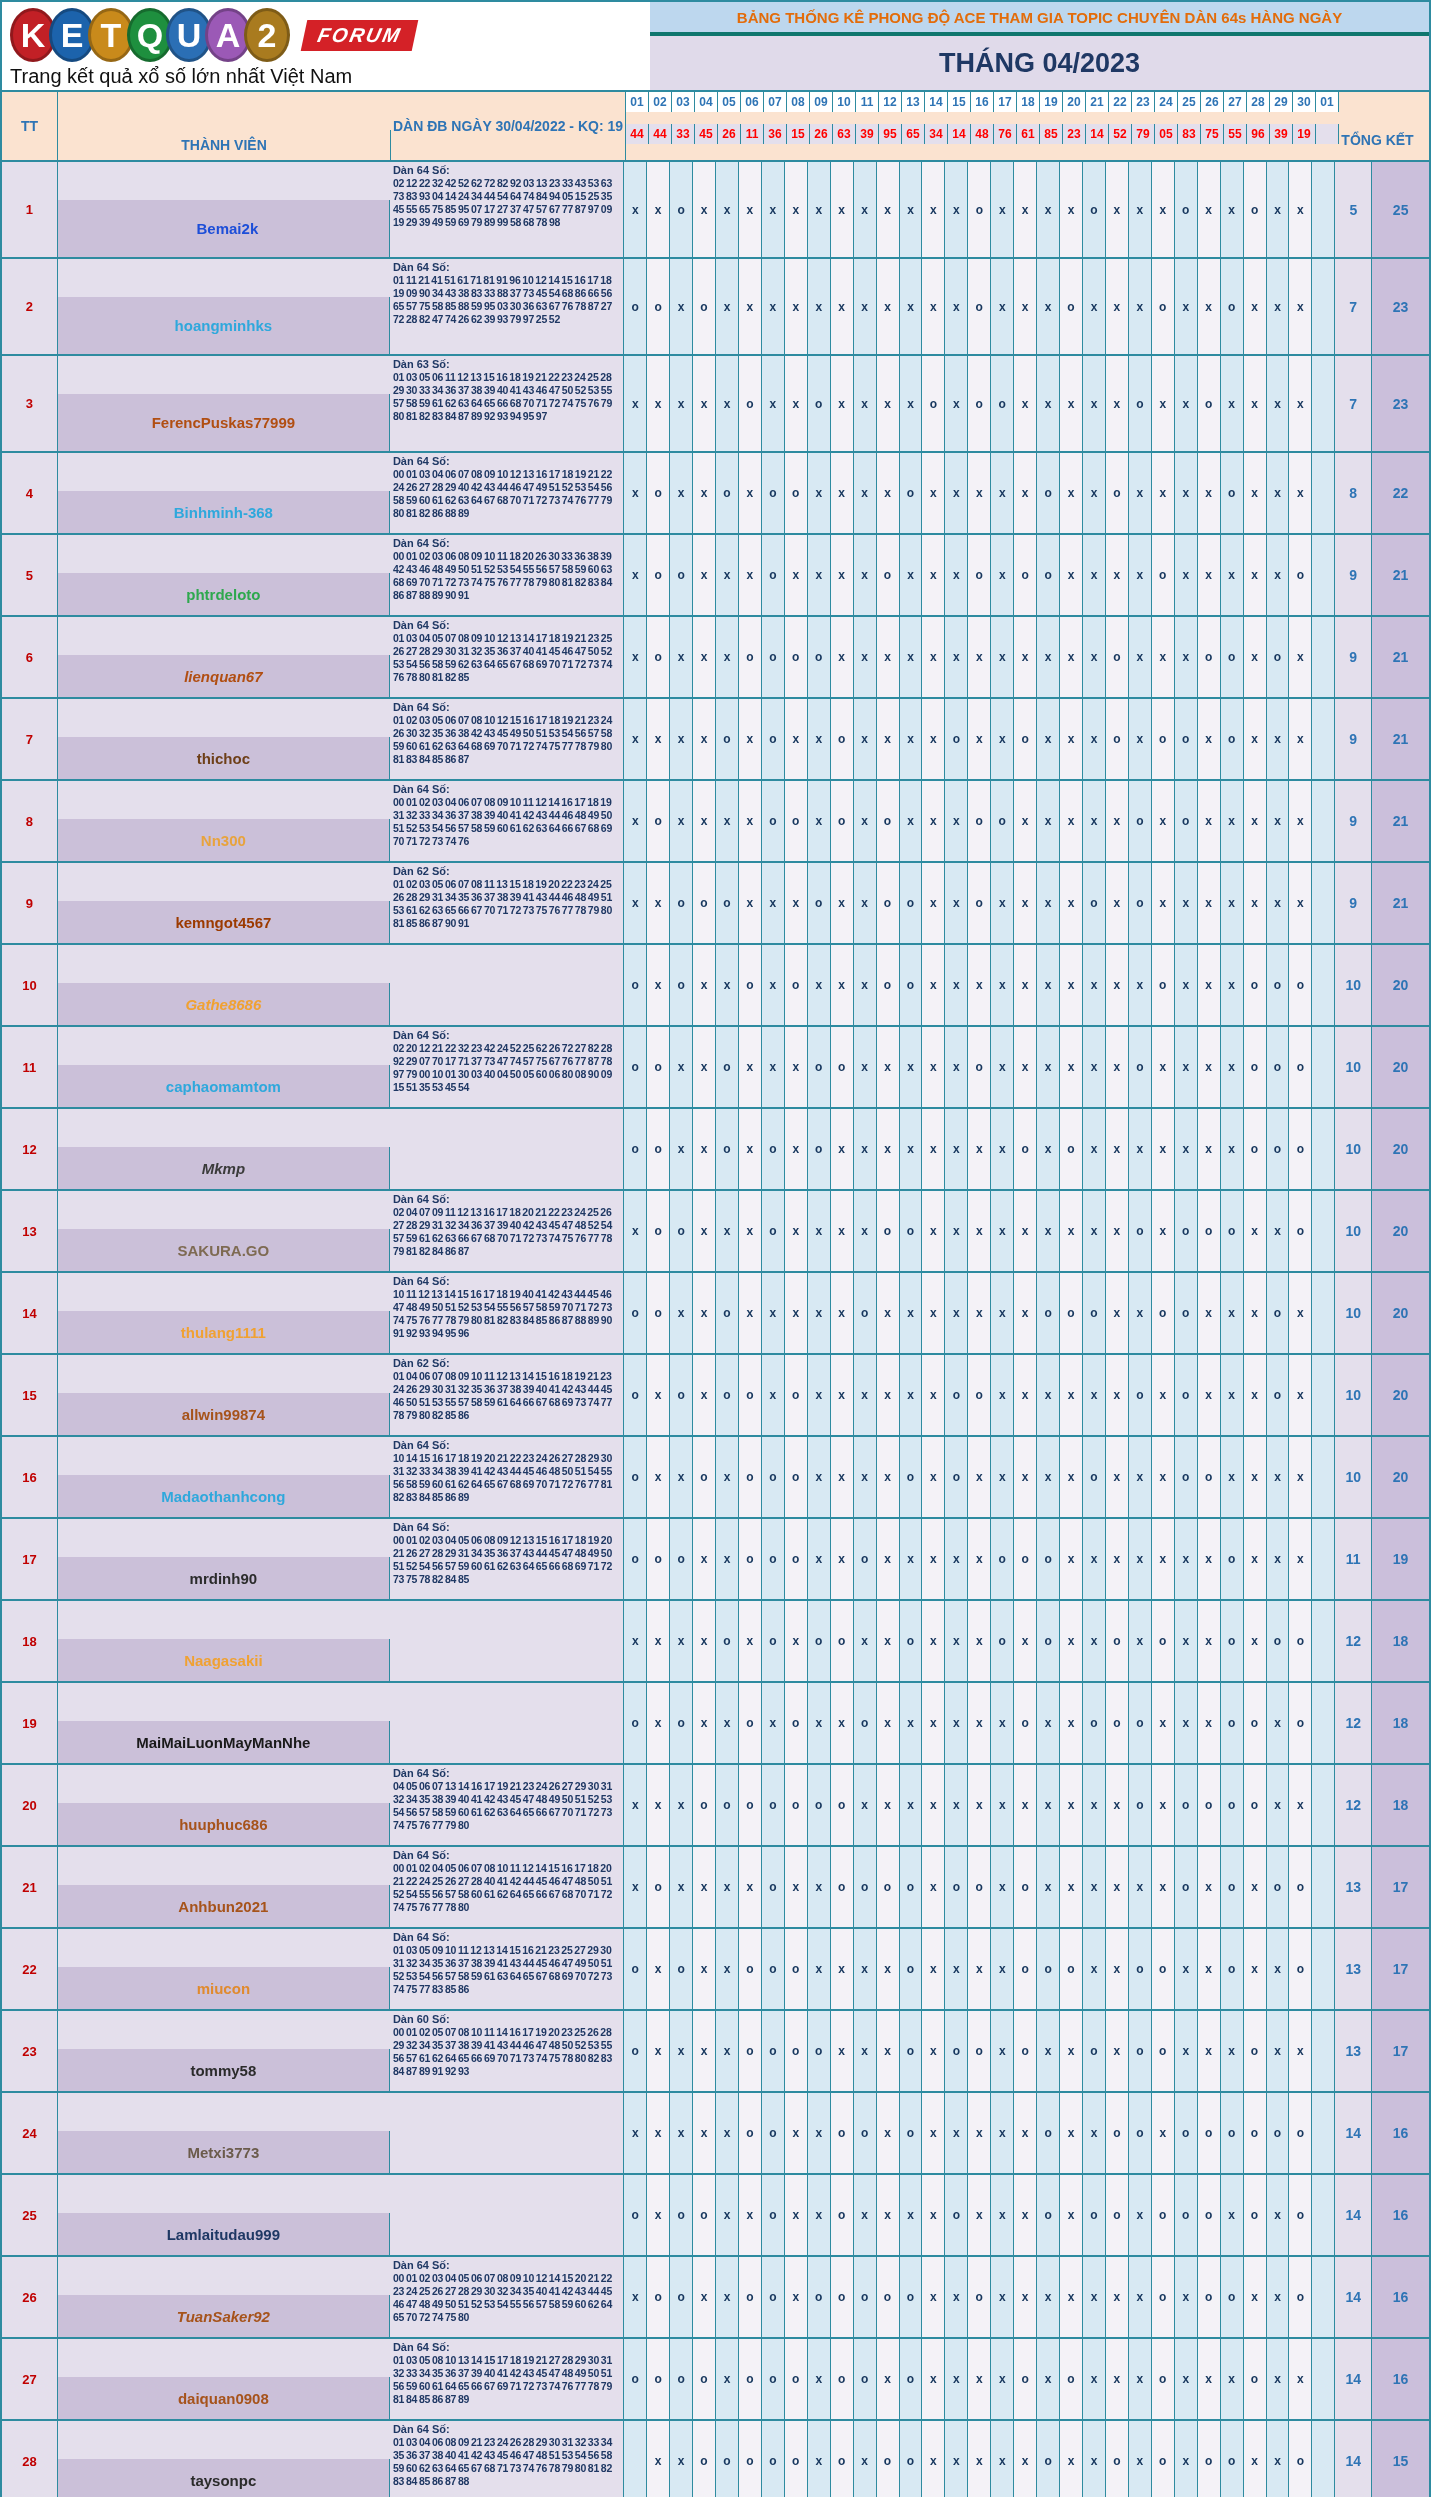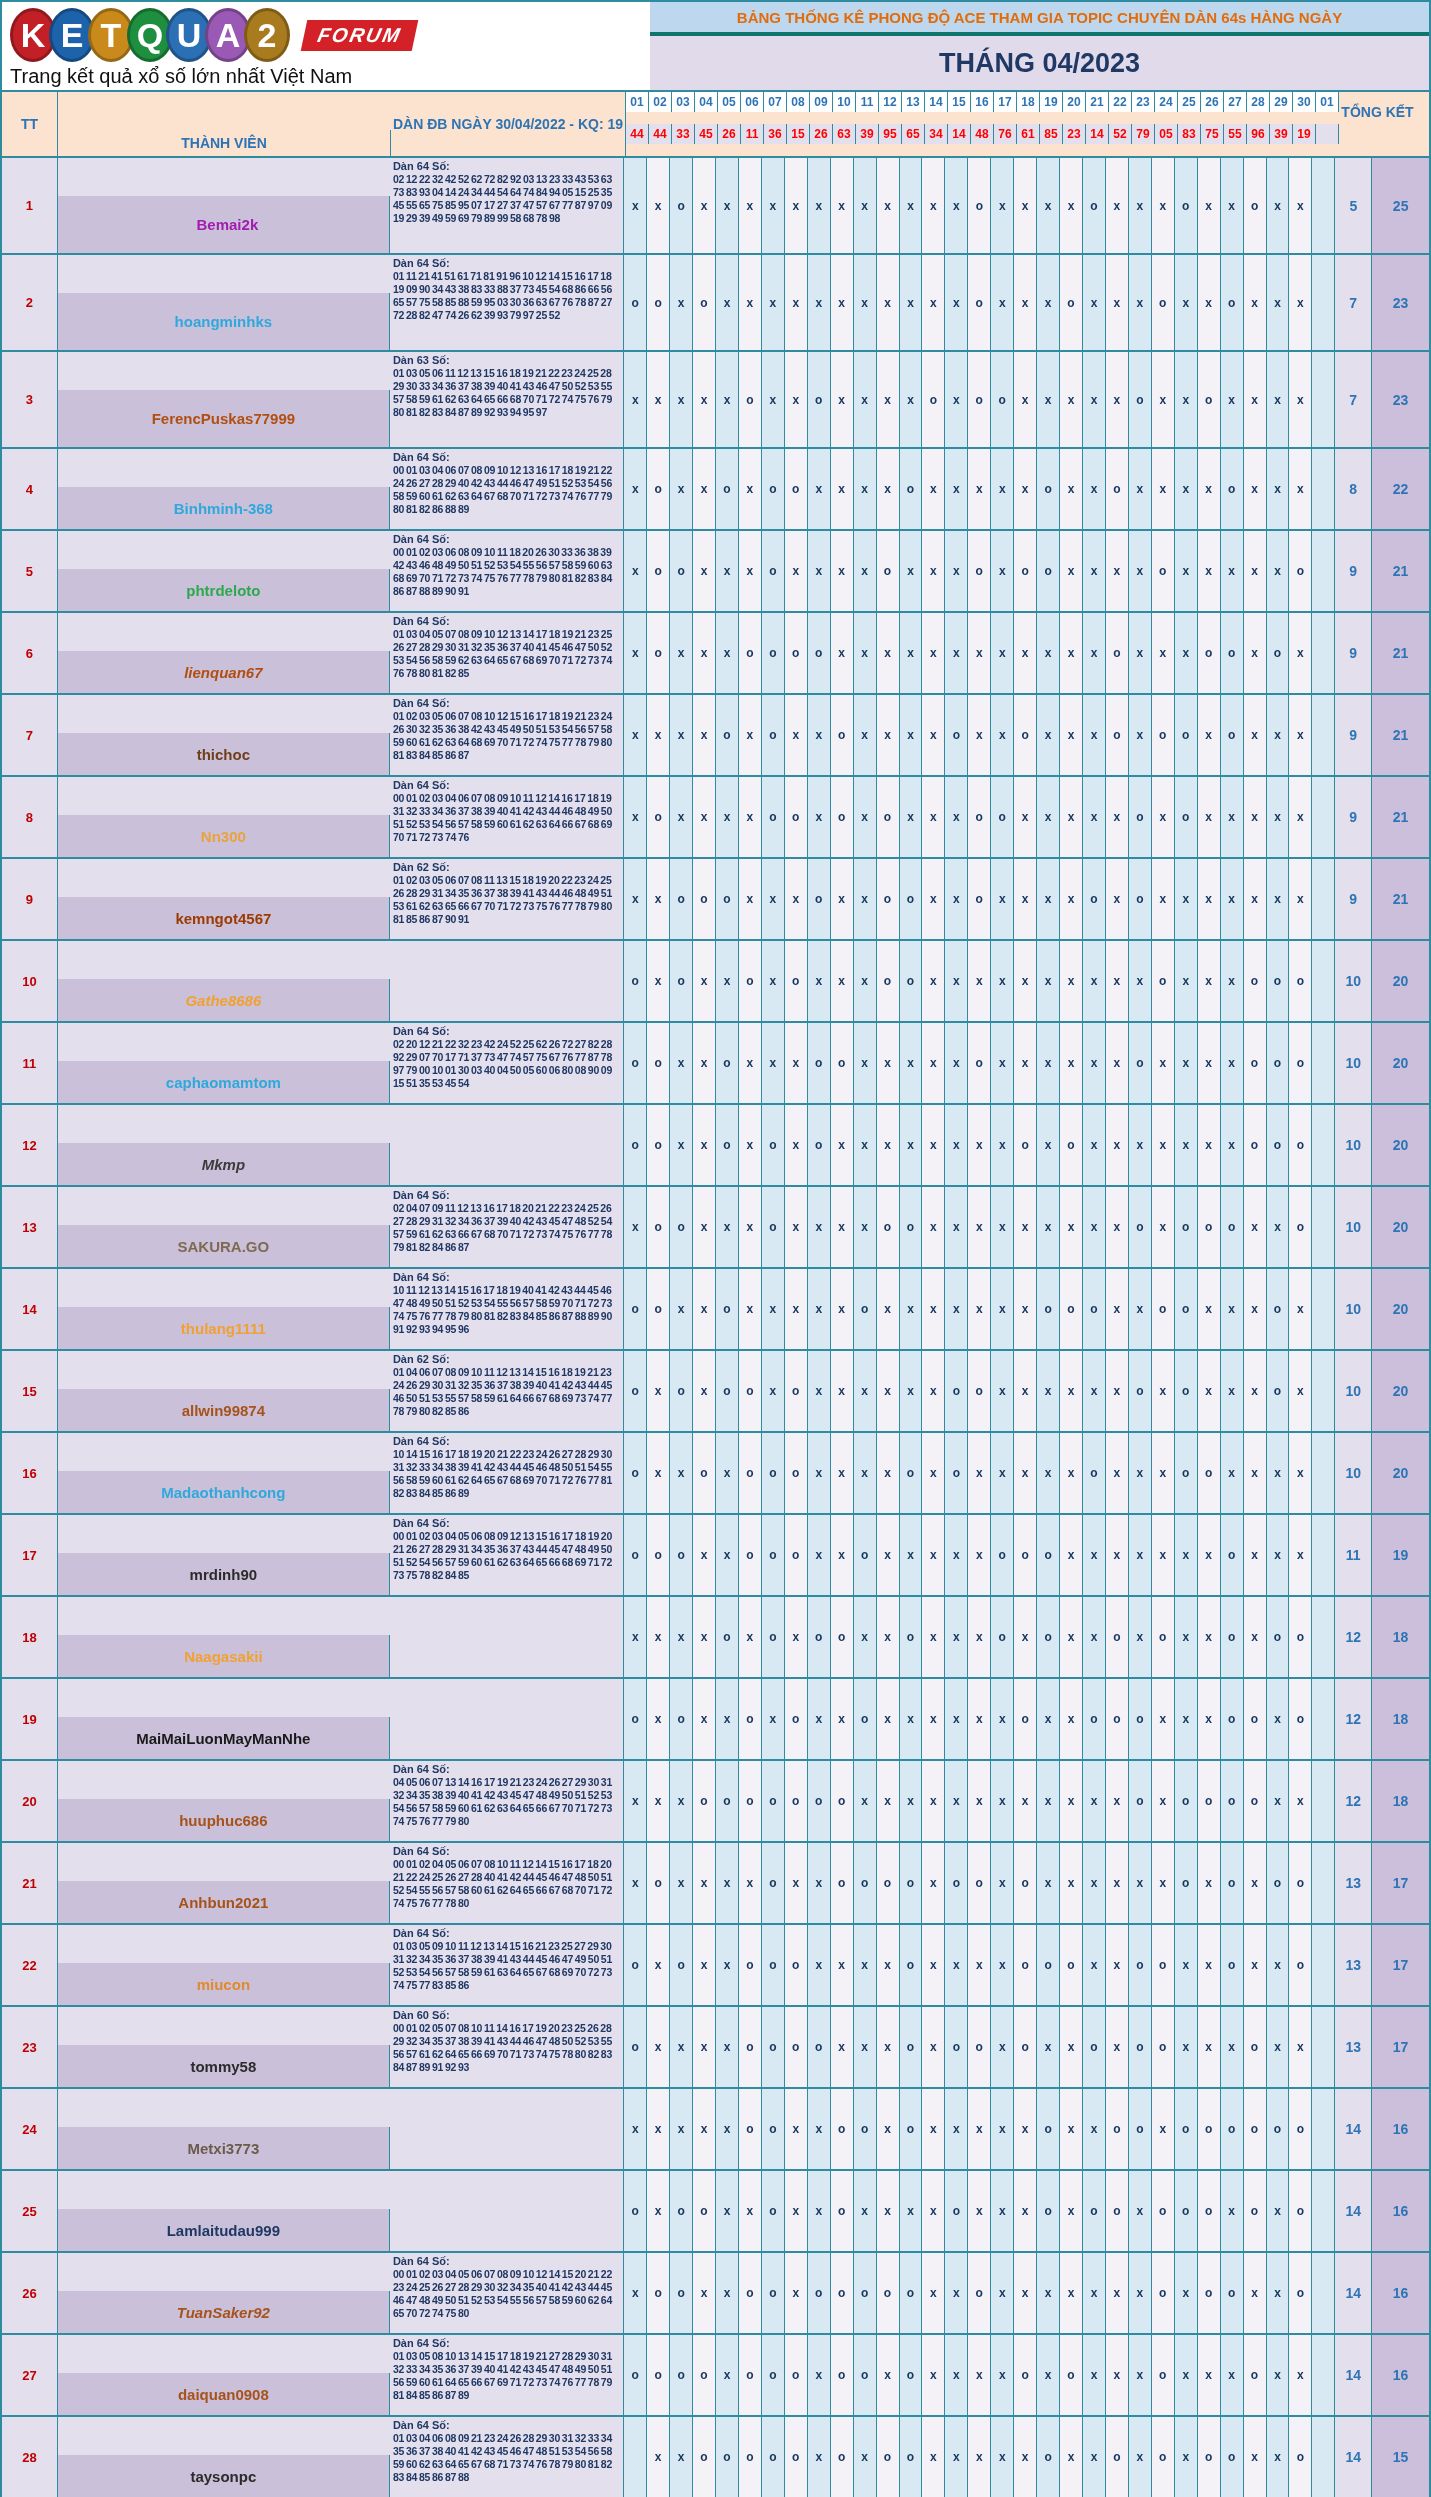--- a/index.html
+++ b/index.html
@@ -137,27 +137,27 @@
           <div class="cell c-mark h-val">05</div>
           <div class="cell c-mark h-val">83</div>
           <div class="cell c-mark h-val">75</div>
           <div class="cell c-mark h-val">55</div>
           <div class="cell c-mark h-val">96</div>
           <div class="cell c-mark h-val">39</div>
           <div class="cell c-mark h-val">19</div>
           <div class="cell c-mark h-val"></div>
         </div>
     </div>
-    <div class="cell h-label h-total" style="width:77px;border-right:none;">TỔNG KẾT</div>
+    <div class="cell h-label h-total" style="width:77px;border-right:none;margin-top:28px;">TỔNG KẾT</div>
   </div>
 
   <div id="tableBody">
       <div class="row">
         <div class="cell c-tt cell-tt">1</div>
-        <div class="cell c-member cell-member" style="color: #a21caf; padding-left: 12px;">Bemai2k</div>
+        <div class="cell c-member cell-member" style="color: #1d4ed8; padding-left: 12px;">Bemai2k</div>
         <div class="cell c-dan cell-dan">
           <div class="dan-label">Dàn 64 Số:</div>
           <div class="dan-numbers">02 12 22 32 42 52 62 72 82 92 03 13 23 33 43 53 63 73 83 93 04 14 24 34 44 54 64 74 84 94 05 15 25 35 45 55 65 75 85 95 07 17 27 37 47 57 67 77 87 97 09 19 29 39 49 59 69 79 89 99 58 68 78 98</div>
         </div>
         <div class="cell c-mark cell-mark mark-odd">x</div>
         <div class="cell c-mark cell-mark mark-even">x</div>
         <div class="cell c-mark cell-mark mark-odd">o</div>
         <div class="cell c-mark cell-mark mark-even">x</div>
         <div class="cell c-mark cell-mark mark-odd">x</div>
         <div class="cell c-mark cell-mark mark-even">x</div>

